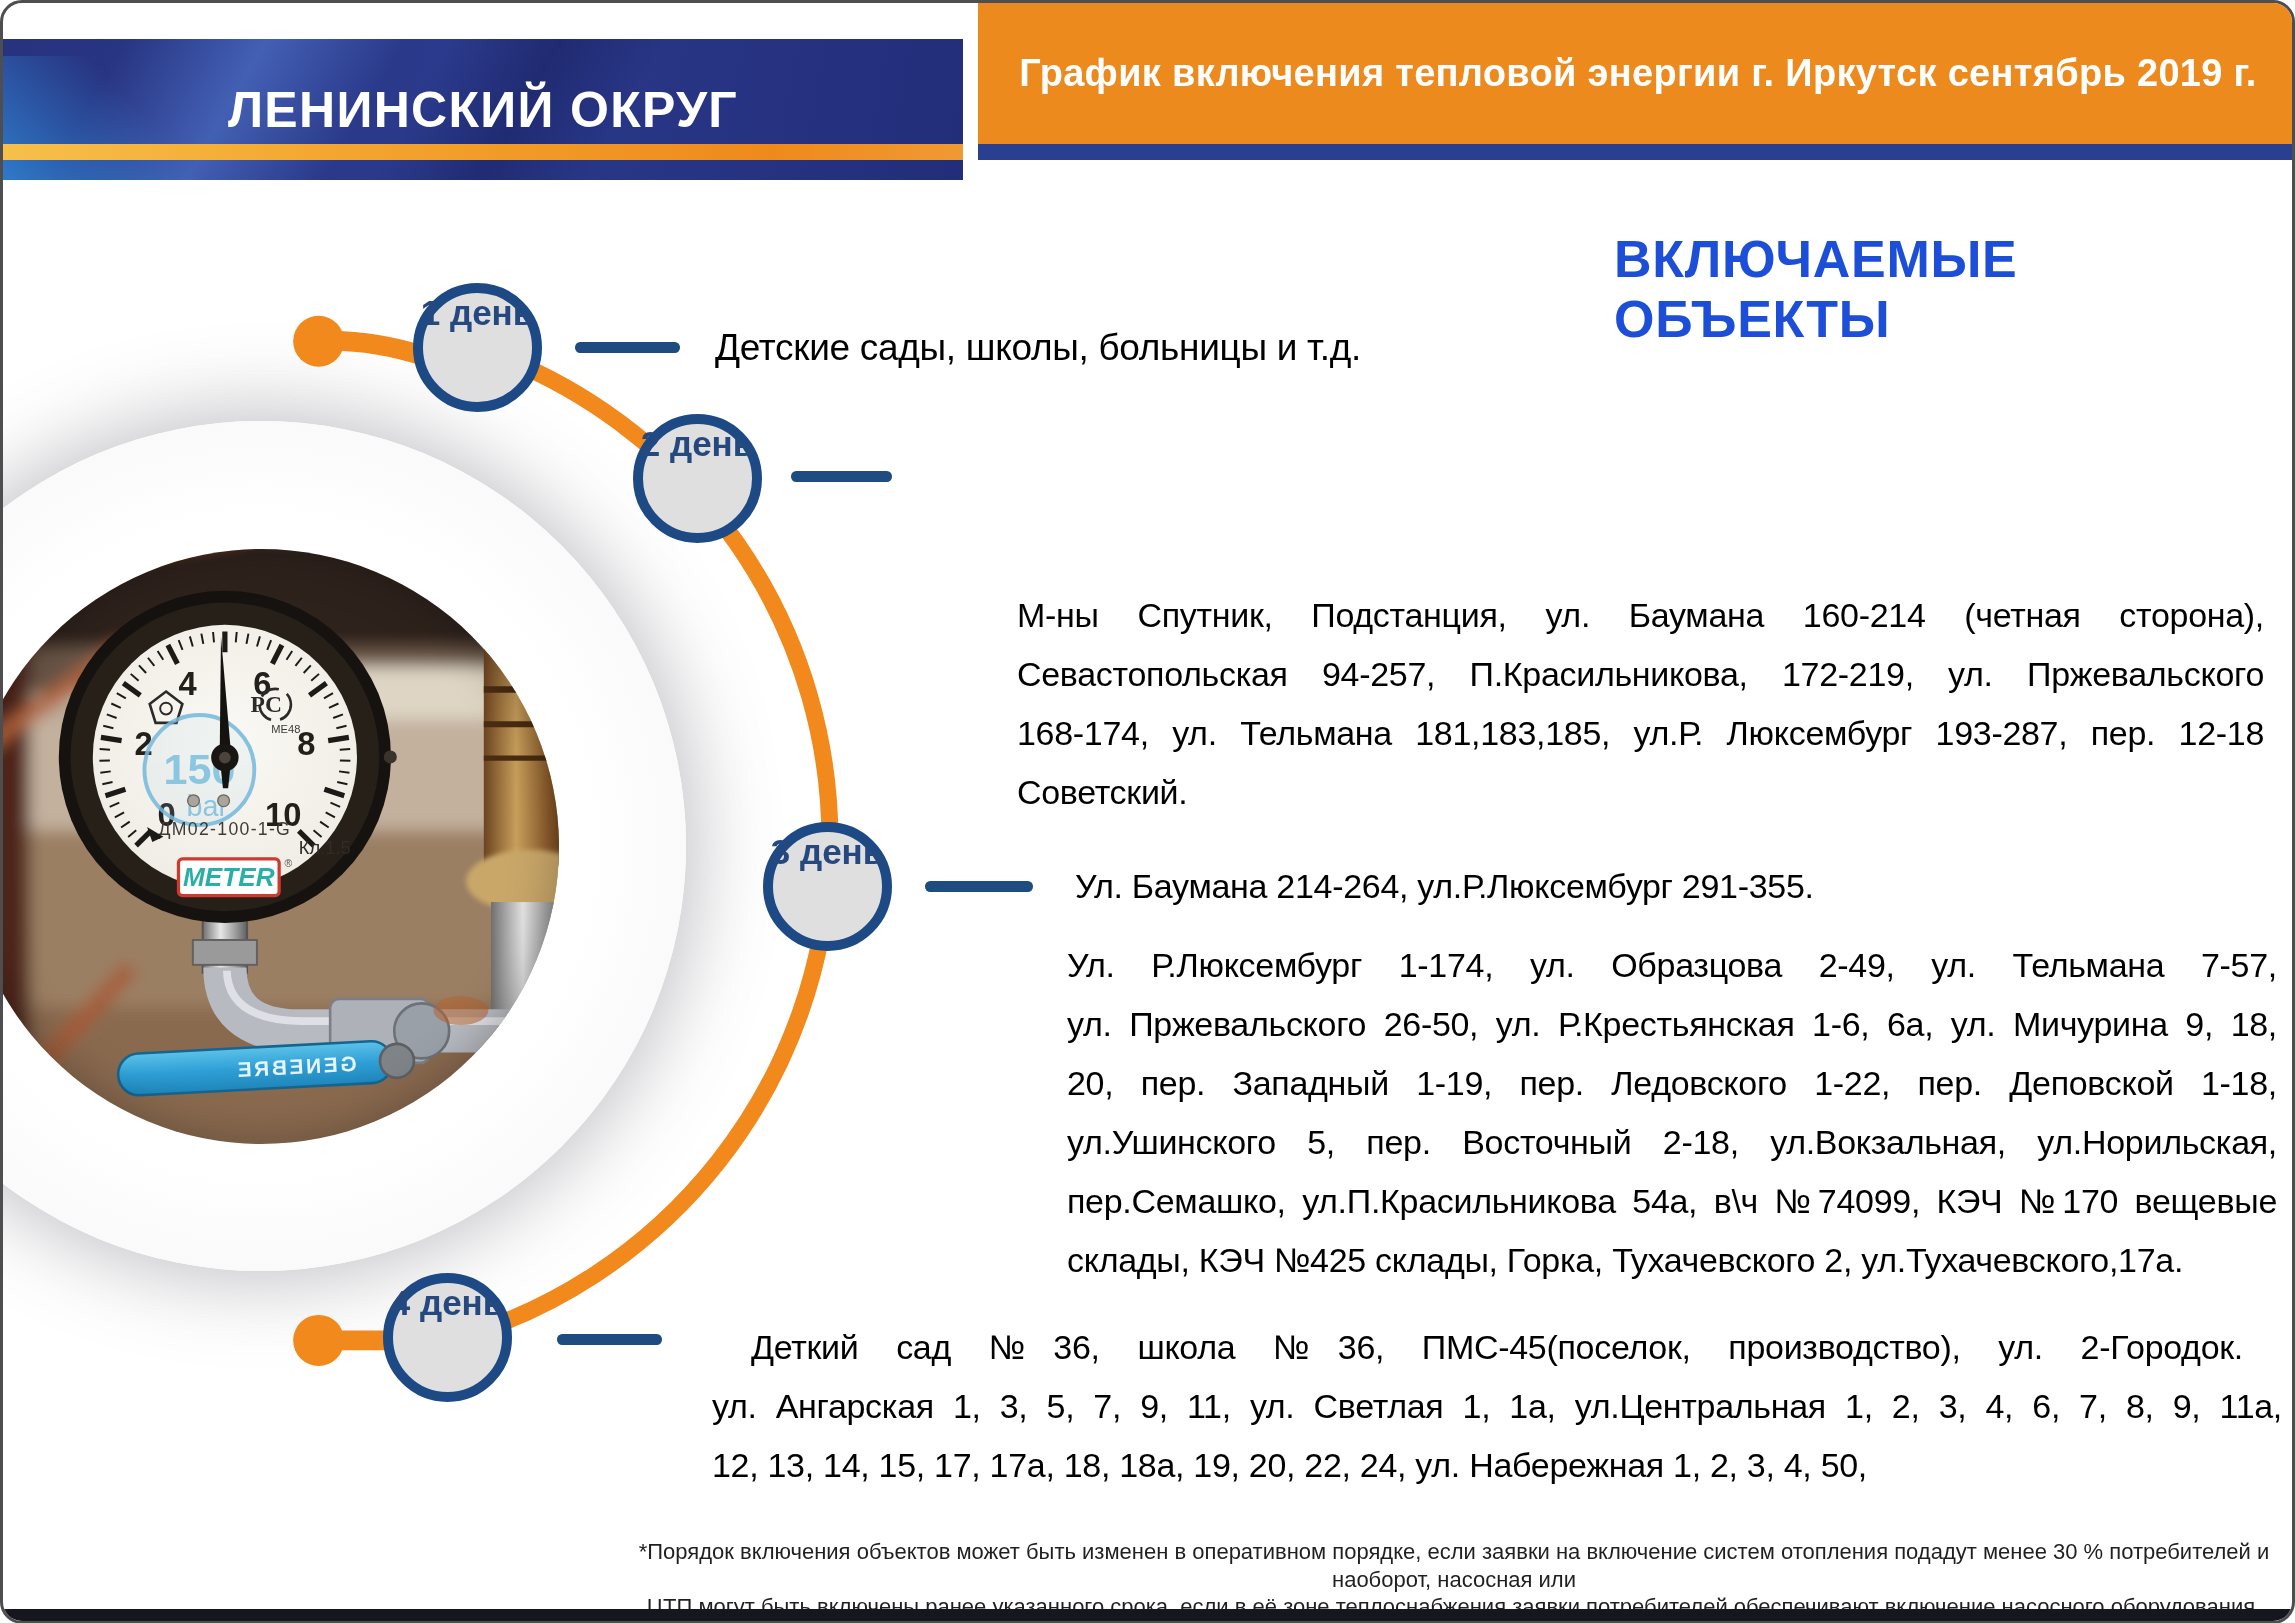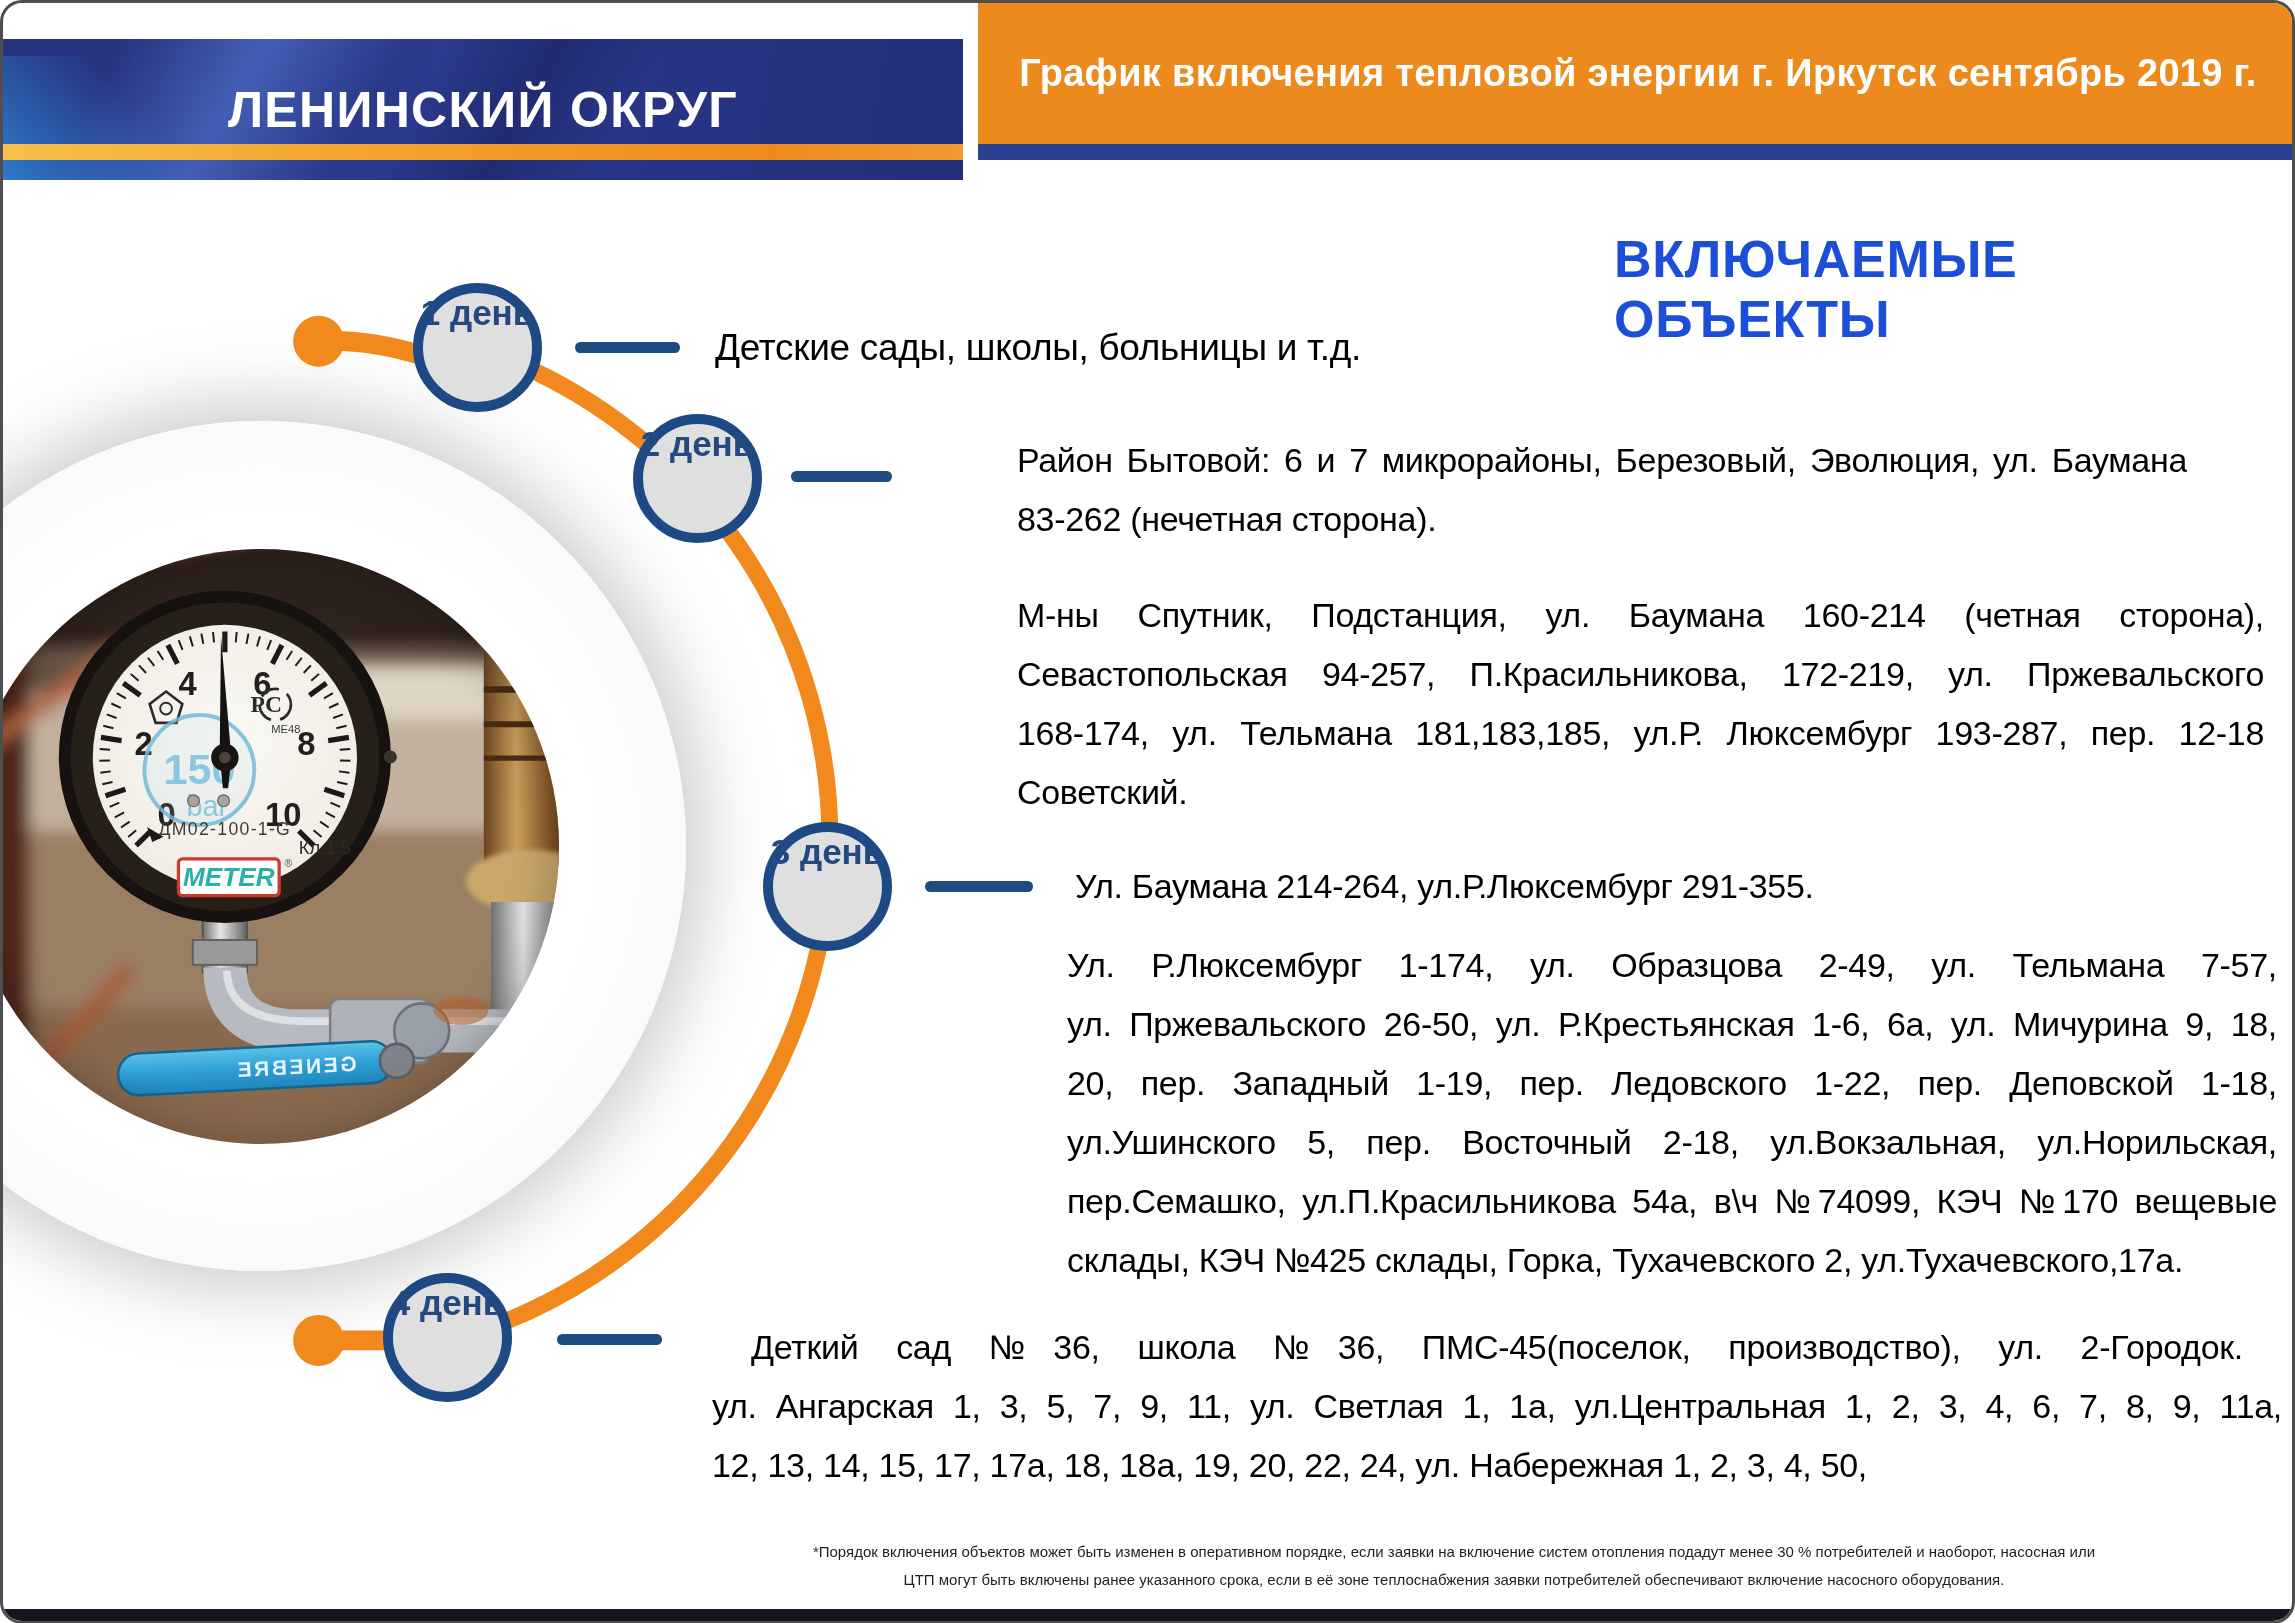--- a/index.html
+++ b/index.html
@@ -46,21 +46,21 @@
   .dash{position:absolute;height:10.5px;border-radius:5.2px;background:#1f4c80;}
   
   .txt{position:absolute;color:#000000;font-size:34px;letter-spacing:-0.3px;}
   .txt .ln{display:block;height:59px;line-height:59px;white-space:nowrap;}
   .txt .jl{white-space:normal;text-align:justify;text-align-last:justify;overflow:hidden;}
   .txt .lft{text-align:left;}
   .ind{text-indent:39px;padding-right:39px;box-sizing:border-box;}
   .day1txt{font-size:37px;}
   
   .footnote{position:absolute;left:621px;top:1535px;width:1660px;text-align:center;
-    color:#1f1f1f;font-size:15px;line-height:27.5px;}
+    color:#1f1f1f;font-size:22px;line-height:27.5px;}
   .bottom-bar{position:absolute;left:0;bottom:0;width:100%;height:11.8px;background:#16161e;}
 </style>
 </head>
 <body>
 
 <div class="page">
 
   <div class="photo-ring"></div>
   <div class="photo">
     <svg width="595" height="595" viewBox="0 0 910 910">
@@ -278,24 +278,20 @@
     <span>3 день</span>
   </div>
   <div class="day-circle" style="left:380px;top:1270px">
     <span>4 день</span>
   </div>
 
   <div class="txt day1txt" style="left:712px;top:315px;width:1111px">
     <div class="ln lft">Детские сады, школы, больницы и т.д.</div>
   </div>
 
-  <div class="txt" style="left:1014px;top:428px;width:1170px">
-    <div class="ln jl">Район Бытовой:  6 и 7 микрорайоны, Березовый, Эволюция,  ул. Баумана</div>
-    <div class="ln lft">83-262 (нечетная сторона).</div>
-  </div>
   <div class="txt" style="left:1014px;top:583px;width:1247px">
     <div class="ln jl">М-ны Спутник,   Подстанция, ул. Баумана 160-214 (четная сторона),</div>
     <div class="ln jl">Севастопольская  94-257,  П.Красильникова,  172-219, ул. Пржевальского</div>
     <div class="ln jl">168-174, ул. Тельмана  181,183,185, ул.Р. Люксембург 193-287, пер. 12-18</div>
     <div class="ln lft">Советский.</div>
   </div>
 
   <div class="txt" style="left:1072px;top:854px;width:1177px">
     <div class="ln lft">Ул. Баумана 214-264,  ул.Р.Люксембург 291-355.</div>
   </div>

